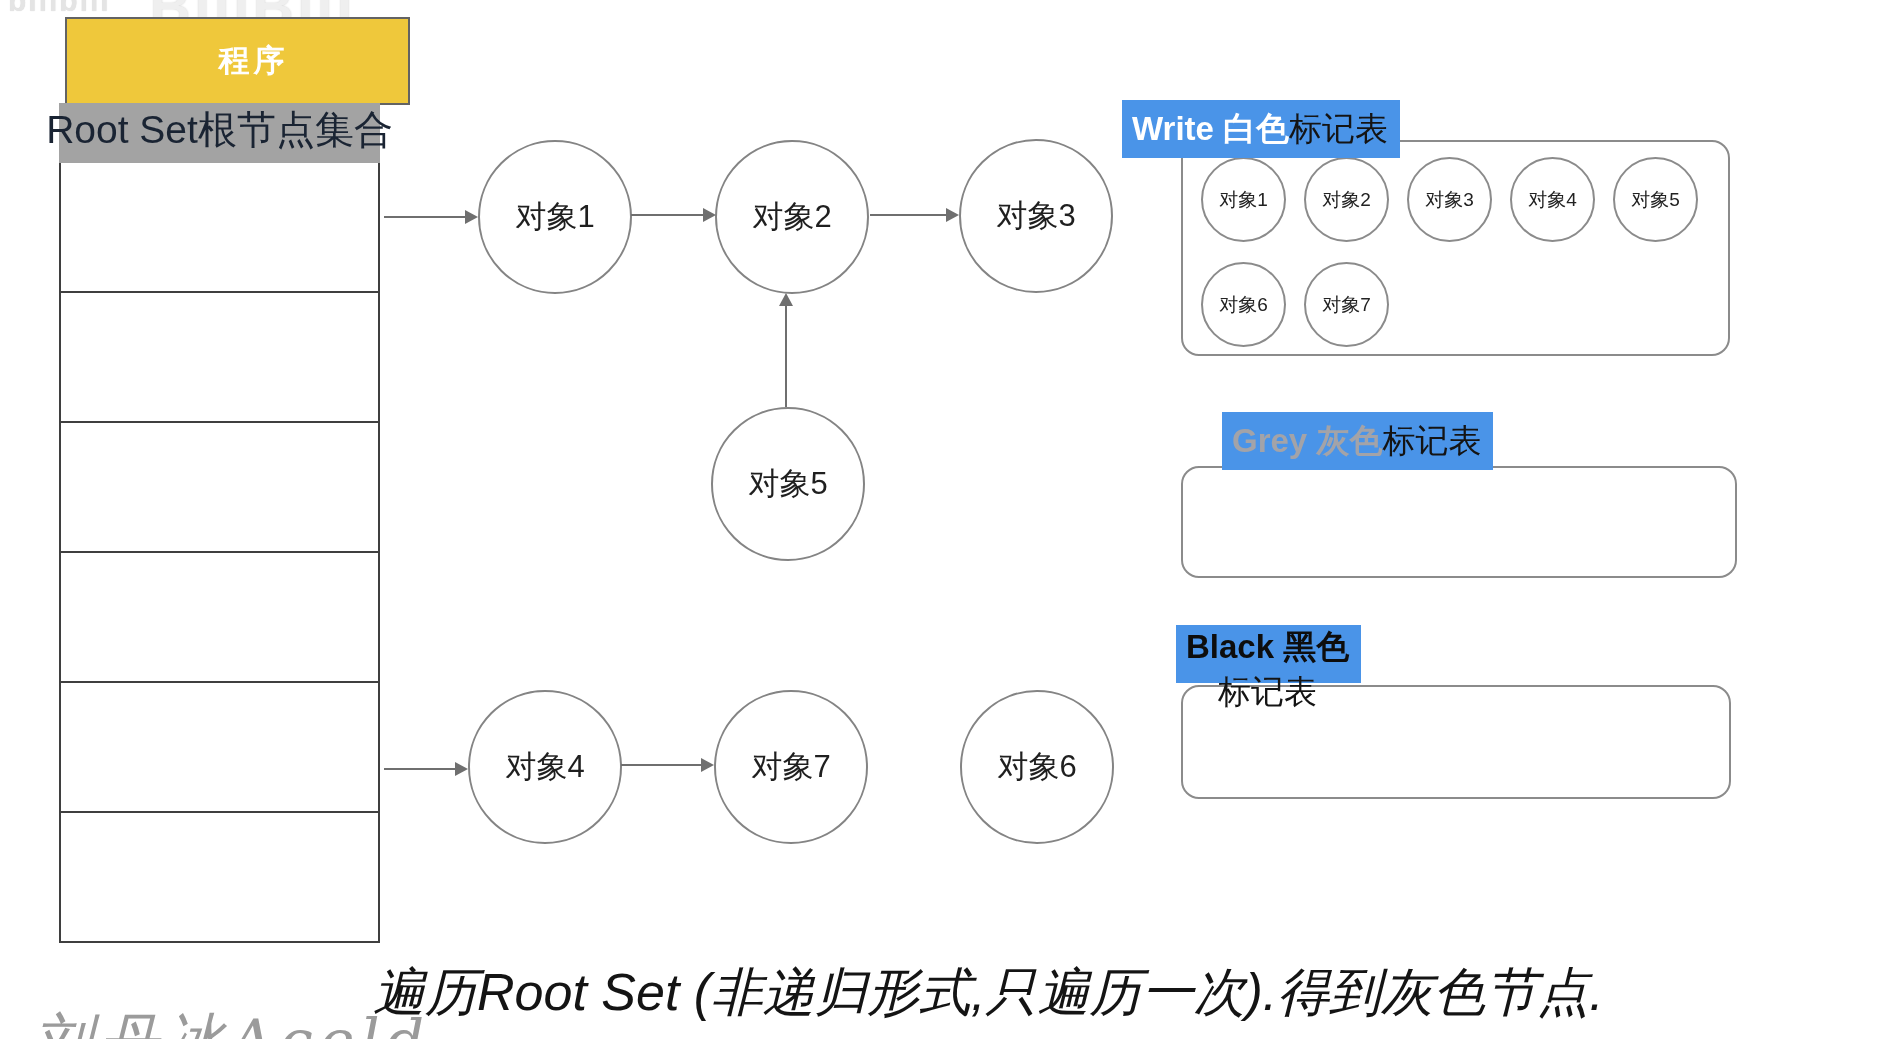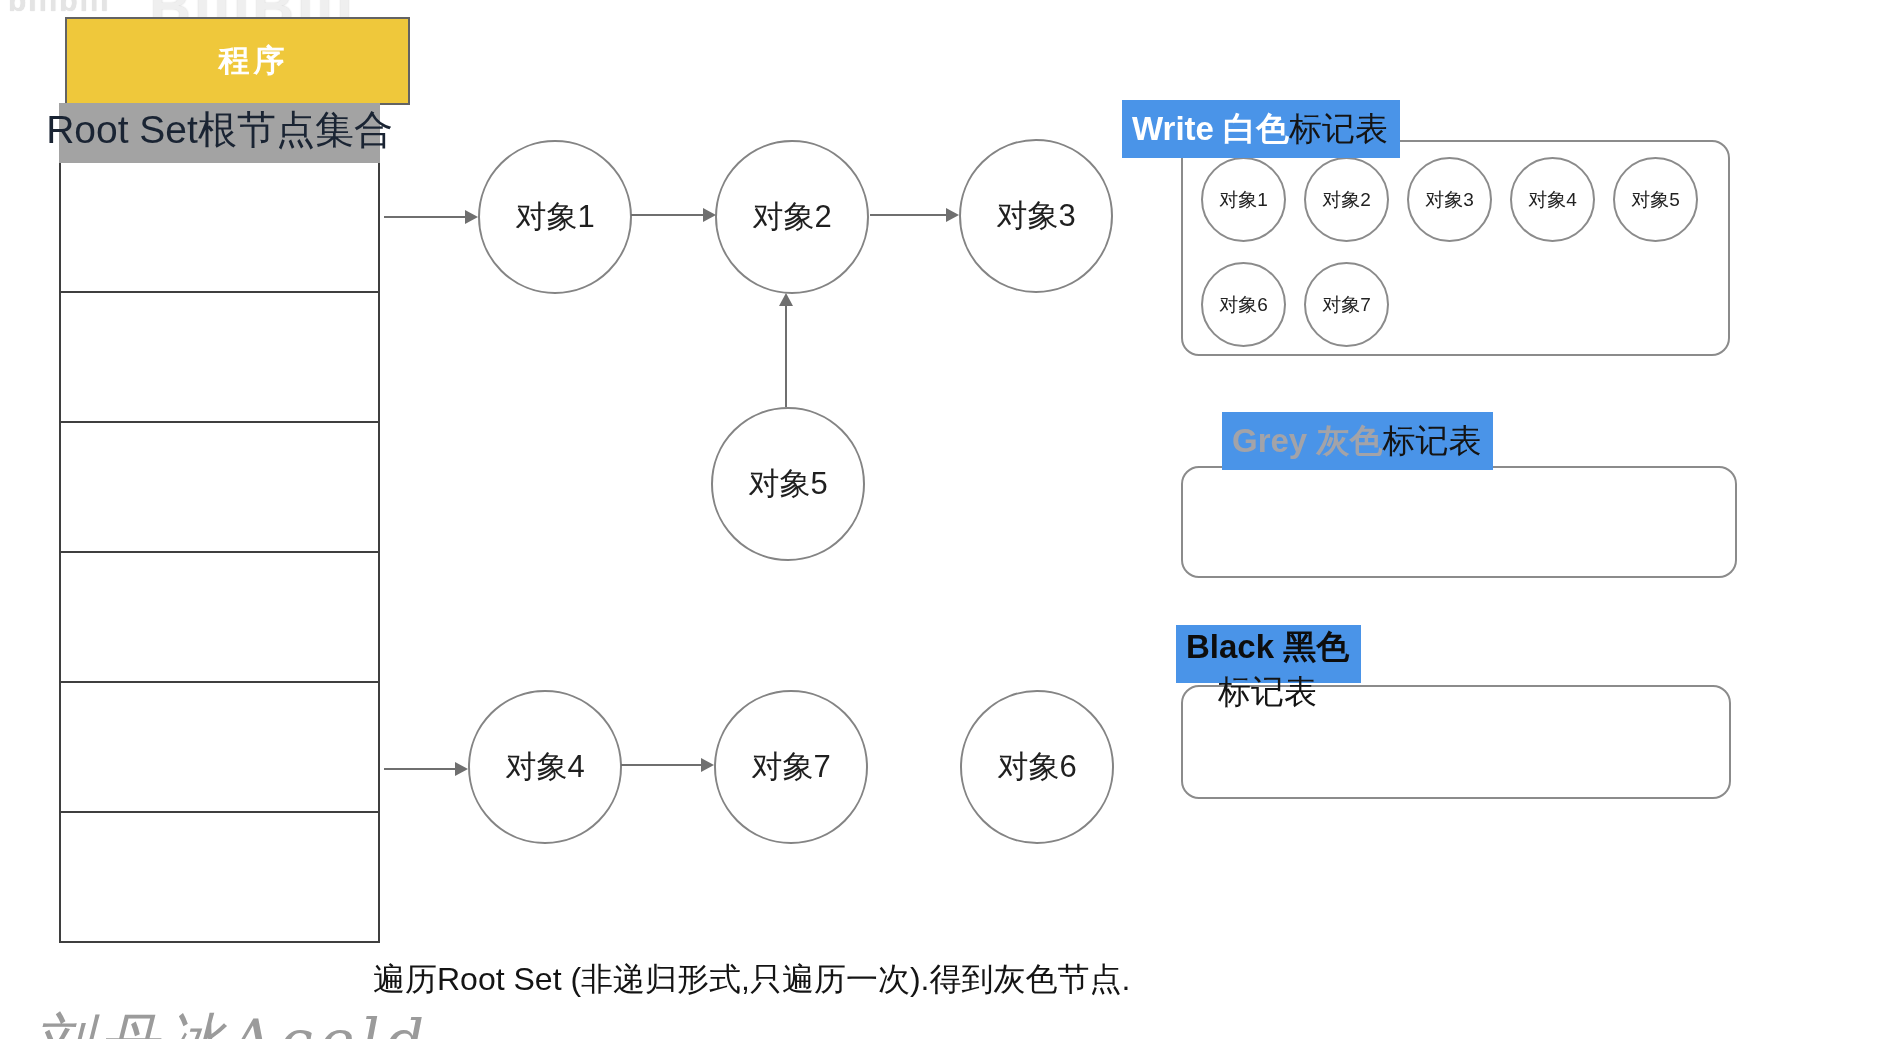--- a/index.html
+++ b/index.html
@@ -49,21 +49,21 @@
   .lbl-black .en{color:#0d0d0d;}
   .mark-label .suffix{color:#141414;font-weight:normal;}
   .round-box{position:absolute;border:2px solid #8b8b8b;border-radius:18px;background:#fff;z-index:1;}
   .white-box{left:1181px;top:140px;width:549px;height:216px;
     display:flex;flex-wrap:wrap;align-content:flex-start;gap:20px 18px;padding:15px 0 0 18px;box-sizing:border-box;}
   .grey-box{left:1181px;top:466px;width:552px;height:108px;}
   .black-box{left:1181px;top:685px;width:546px;height:110px;}
   .mini-node{width:85px;height:85px;border-radius:50%;border:2px solid #8b8b8b;background:#fff;
     display:flex;align-items:center;justify-content:center;font-size:19px;color:#222;box-sizing:border-box;}
 
-  .caption{position:absolute;left:373px;top:958px;font-size:32px;color:#141414;white-space:nowrap;}
+  .caption{position:absolute;left:373px;top:958px;font-size:52px;color:#141414;white-space:nowrap;font-style:italic;}
   .signature{position:absolute;left:32px;top:1002px;font-size:60px;color:#9b9b9b;
     font-family:"DejaVu Serif",serif;font-style:italic;letter-spacing:6px;white-space:nowrap;}
 </style>
 </head>
 <body>
 
 <div class="page">
 
   <span class="wm-small">bilibili</span>
   <span class="wm-large">BiliBili</span>

